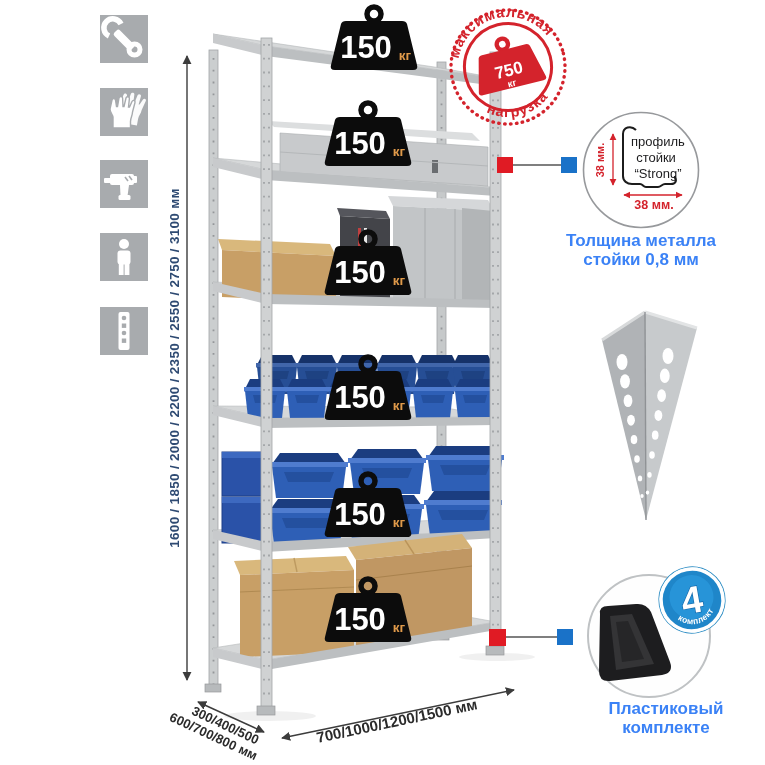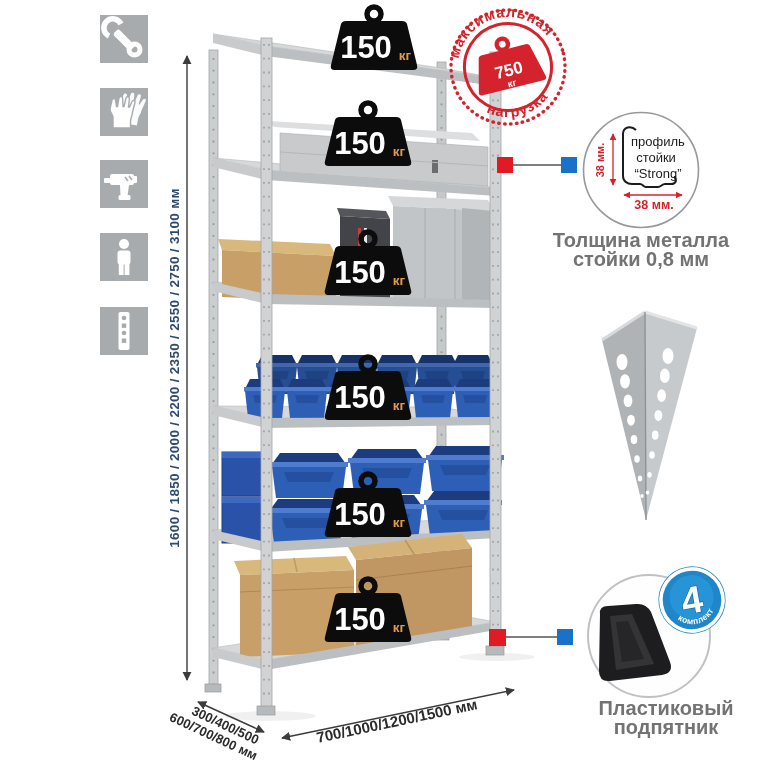--- a/index.html
+++ b/index.html
@@ -1,21 +1,21 @@
 <!DOCTYPE html>
 <html><head>
 <meta charset="utf-8">
 <style>
   html,body{margin:0;padding:0;background:#fff;}
   .canvas{position:relative;width:765px;height:765px;background:#fff;overflow:hidden;
           font-family:"Liberation Sans",sans-serif;}
   .icon-tile{position:absolute;left:100px;width:48px;height:48px;background:#a8abae;}
   .main-svg{position:absolute;left:0;top:0;}
-  .caption{position:absolute;text-align:center;font-weight:bold;color:#737373;
-           font-size:20px;line-height:19px;}
+  .caption{position:absolute;text-align:center;font-weight:bold;color:#3b82f6;
+           font-size:17px;line-height:19px;}
   
   text{font-family:"Liberation Sans",sans-serif;}
   .badge-val{font-size:31px;font-weight:bold;fill:#ffffff;text-anchor:middle;}
   .badge-unit{font-size:13.5px;font-weight:bold;fill:#e09a4a;text-anchor:middle;}
   .dim-v{font-size:13.5px;font-weight:bold;fill:#2e4a72;text-anchor:middle;letter-spacing:.3px;}
   .dim-b{font-size:13px;font-weight:bold;fill:#2b2b2b;text-anchor:middle;}
   .dim-w{font-size:15px;font-weight:bold;fill:#2b2b2b;text-anchor:middle;}
   .stamp-arc{font-size:14.5px;font-weight:bold;fill:#d4232c;letter-spacing:1px;}
   .stamp-val{font-size:17px;font-weight:bold;fill:#ffffff;text-anchor:middle;}
   .stamp-unit{font-size:9.5px;font-weight:bold;fill:#ffffff;text-anchor:middle;}
@@ -362,16 +362,16 @@
       </g>
     </g>
   </svg>
 
   <div class="caption" style="left:545px;top:231px;width:192px;">
     <div>Толщина металла</div>
     <div>стойки 0,8 мм</div>
   </div>
   <div class="caption" style="left:570px;top:699px;width:192px;">
     <div>Пластиковый</div>
-    <div>подпятник</div>
+    <div>комплекте</div>
   </div>
 
 </div>
 
 </body></html>

